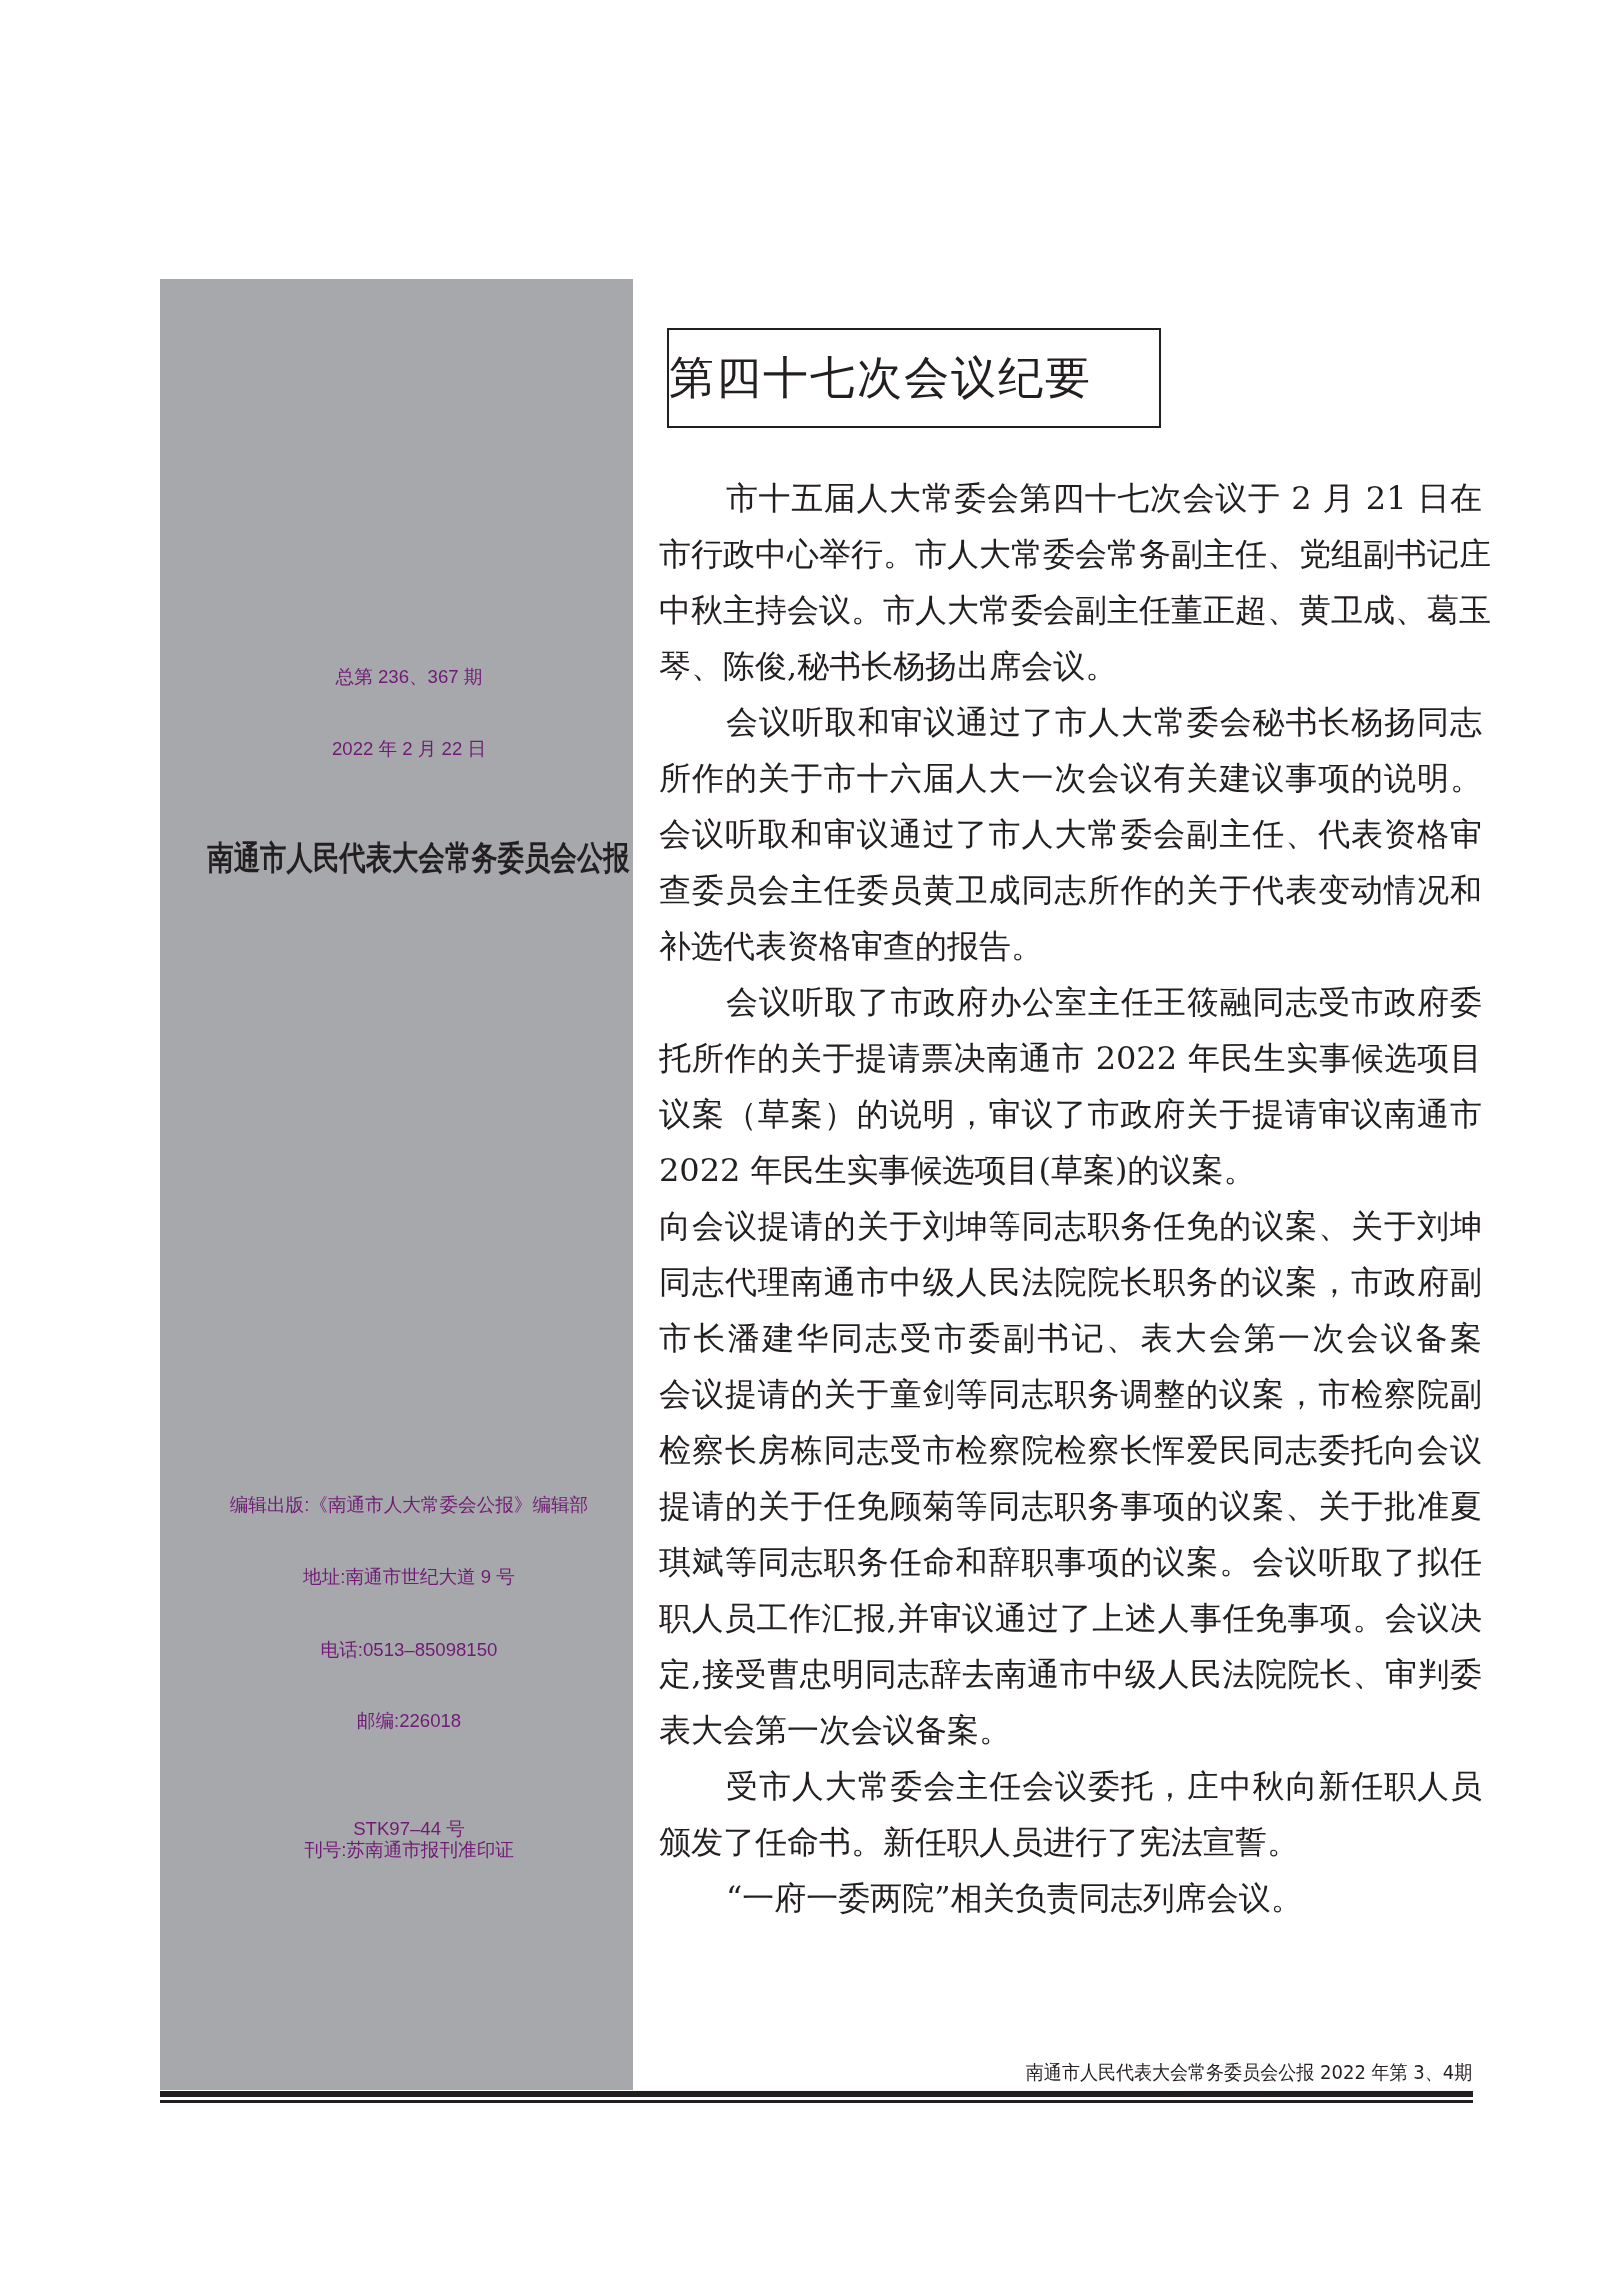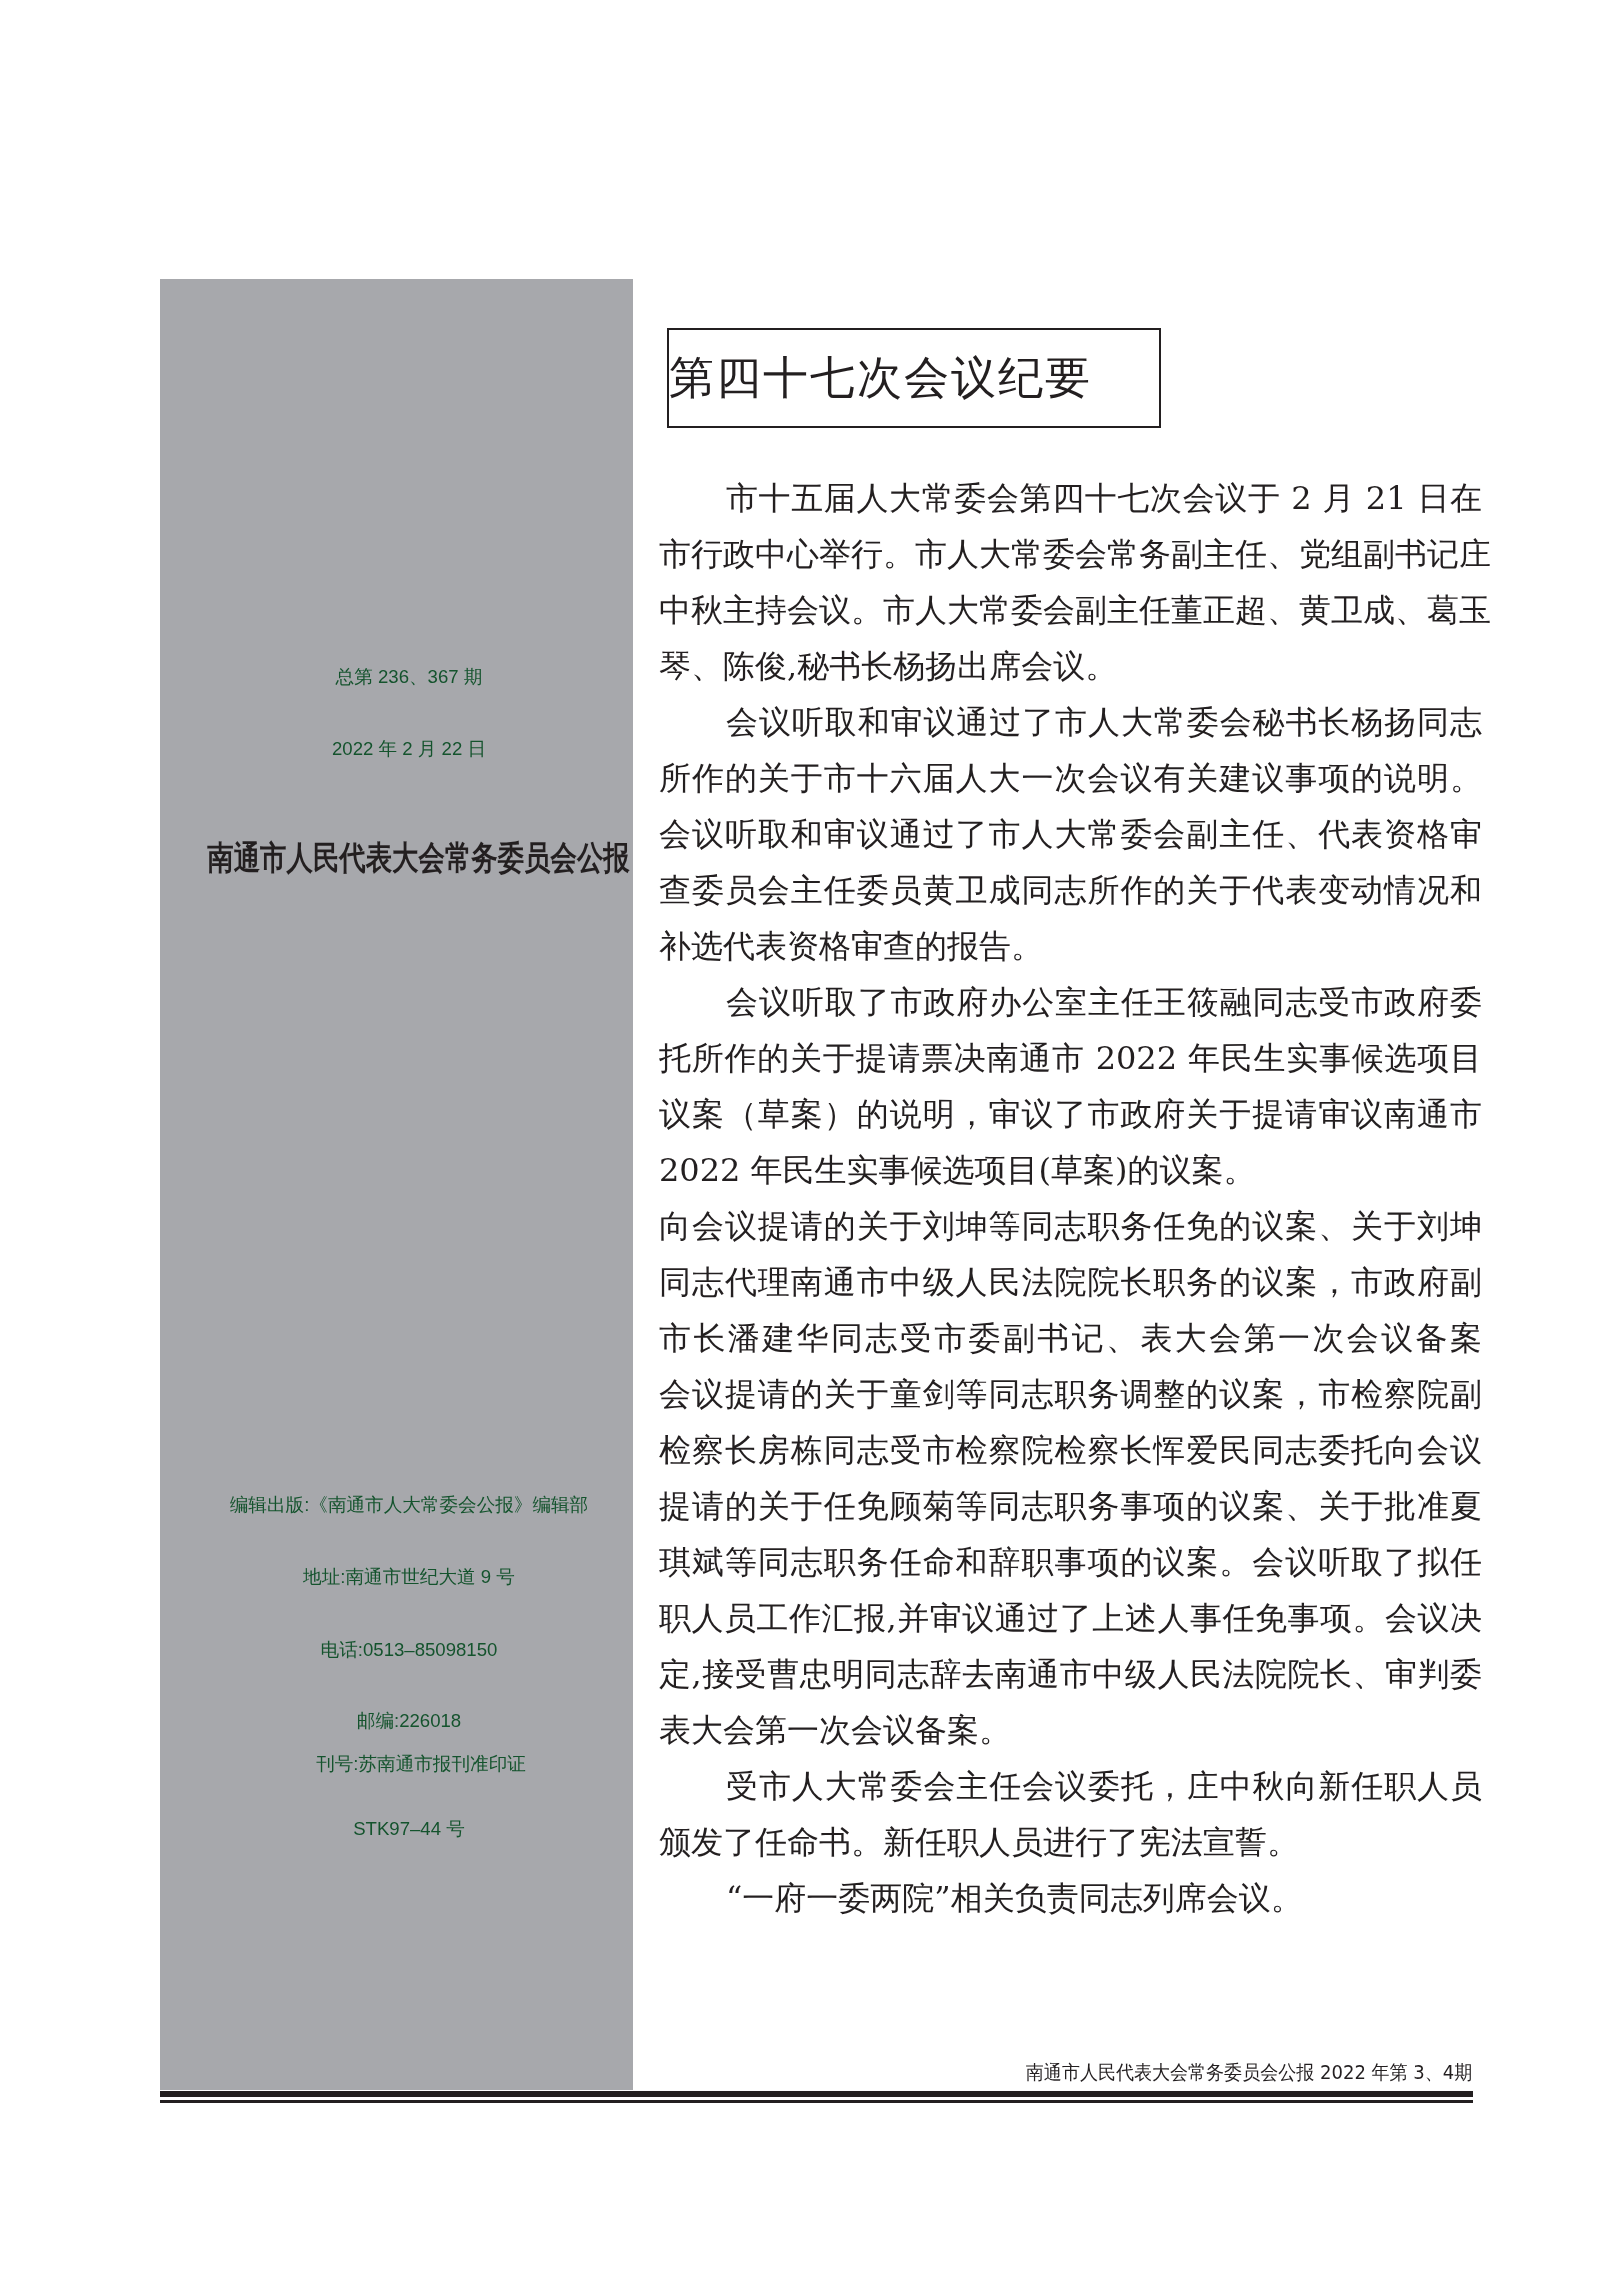--- a/index.html
+++ b/index.html
@@ -11,21 +11,21 @@
     background: #a7a8ac;
   }
   .sb-title {
     position: absolute; left: 0; width: 473px; top: 557px; text-align: center;
     font-family: "DejaVu Sans", sans-serif; font-weight: bold; font-size: 33px;
     color: #231f20; letter-spacing: 0px; white-space: nowrap;
     transform: scaleX(0.80); transform-origin: center;
   }
   .sb-line {
     position: absolute; left: 0; width: 498px; text-align: center;
-    font-family: "Liberation Sans", sans-serif; font-size: 18.6px; color: #14532d;
+    font-family: "Liberation Sans", sans-serif; font-size: 18.6px; color: #701a75;
     white-space: nowrap;
   }
 
   .title-box {
     position: absolute; left: 667px; top: 328px; width: 490px; height: 96px;
     border: 2.9px solid #231f20; box-sizing: content-box;
     display: flex; align-items: center; justify-content: flex-start;
   }
   .title-text {
     font-family: "DejaVu Sans", sans-serif; font-size: 45px; color: #231f20;
@@ -56,21 +56,21 @@
 
   <div class="sidebar">
     <div class="sb-title">南通市人民代表大会常务委员会公报</div>
     <div class="sb-line" style="top:385px;">总第 236、367 期</div>
     <div class="sb-line" style="top:457px;">2022 年 2 月 22 日</div>
 
     <div class="sb-line" style="top:1213px;">编辑出版:《南通市人大常委会公报》编辑部</div>
     <div class="sb-line" style="top:1285px;">地址:南通市世纪大道 9 号</div>
     <div class="sb-line" style="top:1358px;">电话:0513–85098150</div>
     <div class="sb-line" style="top:1429px;">邮编:226018</div>
-    <div class="sb-line" style="top:1472px;padding-left:12px;">刊号:苏南通市报刊准印证</div>
+    <div class="sb-line" style="top:1558px;">刊号:苏南通市报刊准印证</div>
     <div class="sb-line" style="top:1537px;">STK97–44 号</div>
   </div>
 
   <div class="title-box">
     <span class="title-text">第四十七次会议纪要</span>
   </div>
 
   <div class="body-text" id="body-text">
       <span class="line indent">市十五届人大常委会第四十七次会议于 2 月 21 日在</span>
       <span class="line">市行政中心举行。市人大常委会常务副主任、党组副书记庄</span>

